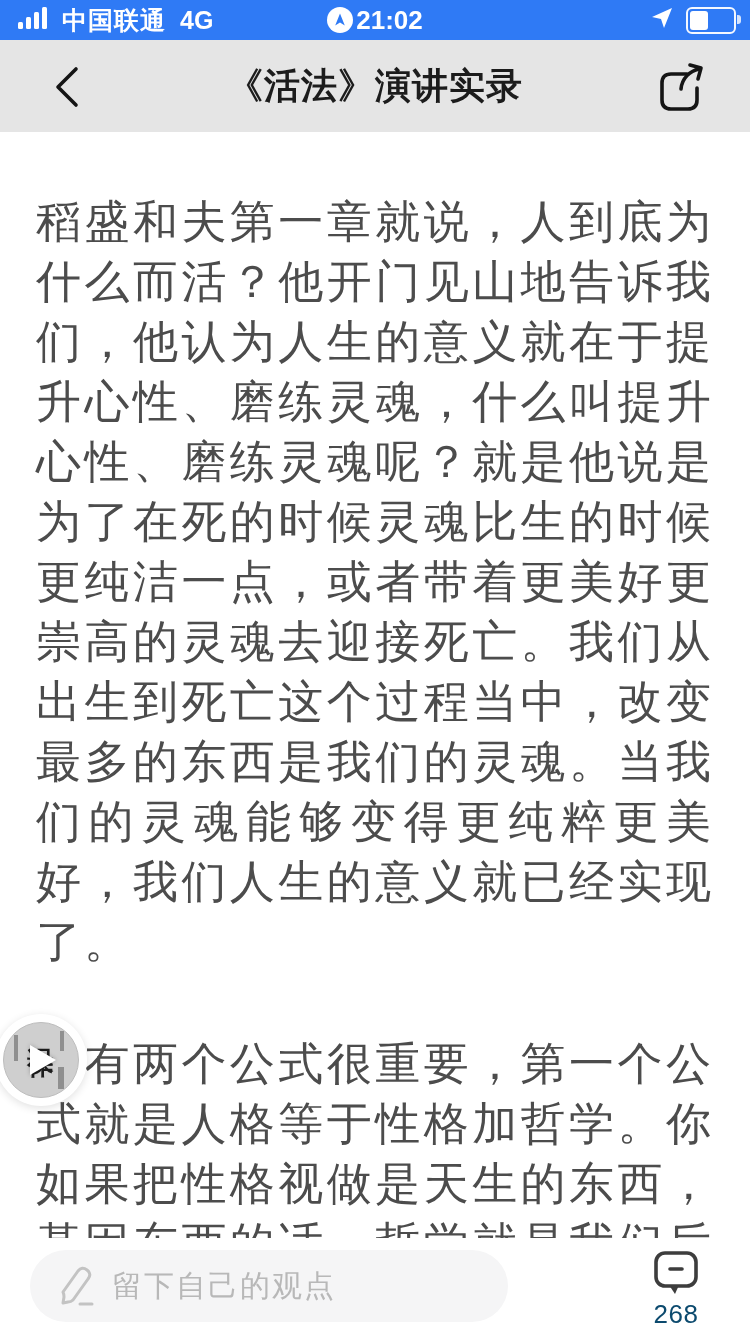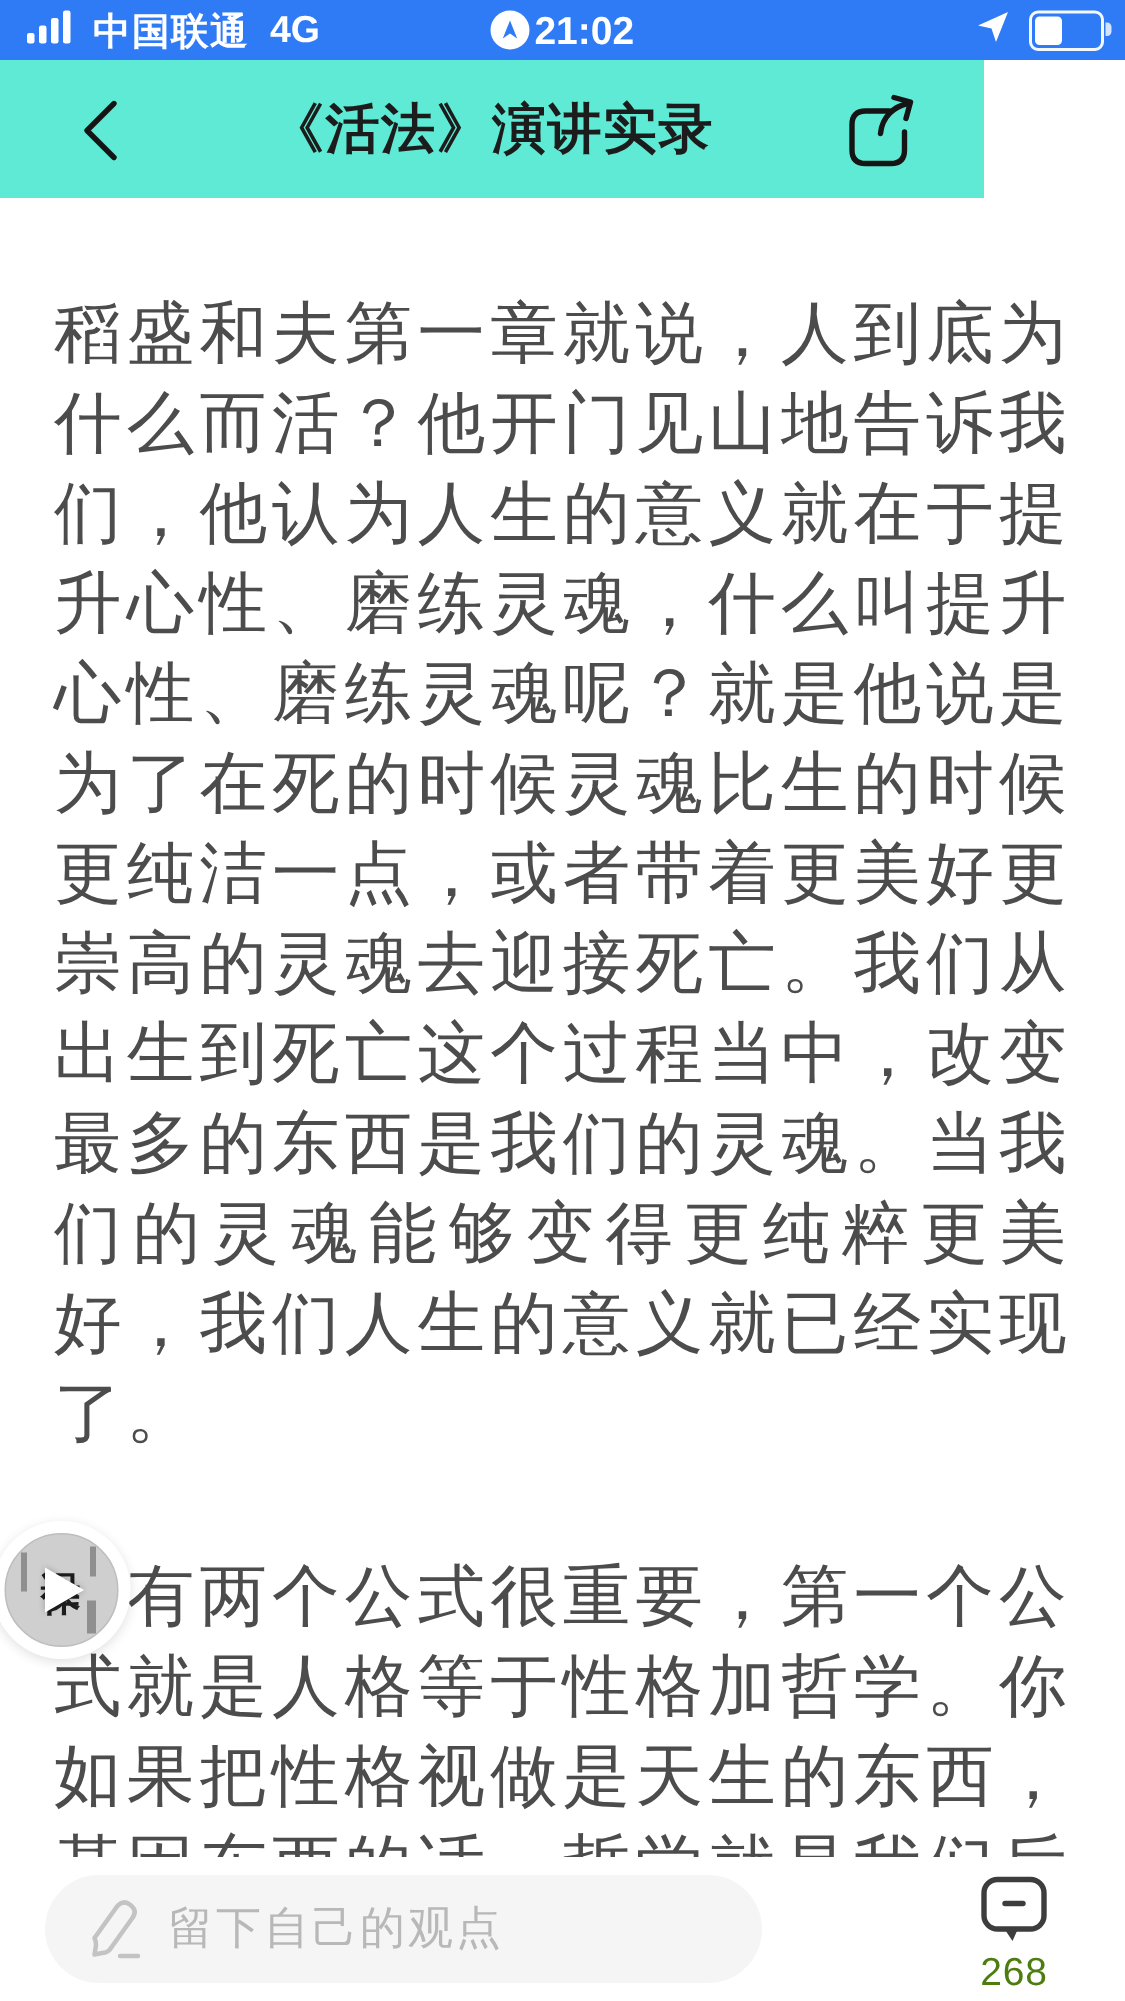--- a/index.html
+++ b/index.html
@@ -18,21 +18,21 @@
   .sb-network{font-size:25px;font-weight:700;margin-left:4px;}
   .sb-center{position:absolute;left:0;right:0;display:flex;justify-content:center;align-items:center;gap:3px;pointer-events:none;}
   .sb-time{font-size:26px;font-weight:600;}
   .nav-dot{width:26px;height:26px;border-radius:50%;background:#ffffff;display:flex;align-items:center;justify-content:center;}
   .sb-right{position:absolute;right:14px;display:flex;align-items:center;gap:12px;}
   .battery{position:relative;width:46px;height:23px;border:2px solid rgba(255,255,255,.95);border-radius:6px;}
   .battery .level{position:absolute;left:2px;top:2px;bottom:2px;width:40%;background:#ffffff;border-radius:3px;}
   .battery .nub{position:absolute;right:-7px;top:6px;width:4px;height:9px;background:rgba(255,255,255,.8);border-radius:0 3px 3px 0;}
   
   .navbar{
-    position:absolute;top:40px;left:0;width:656px;height:92px;background:#5eead4;
+    position:absolute;top:40px;left:0;width:750px;height:92px;background:#e5e5e5;
     display:flex;align-items:center;justify-content:center;
   }
   .nav-title{font-size:36px;font-weight:600;color:#1c1c1c;letter-spacing:1px;}
   .nav-back{position:absolute;left:44px;top:22px;width:46px;height:50px;display:flex;align-items:center;justify-content:center;cursor:pointer;}
   .nav-share{position:absolute;right:40px;top:20px;width:56px;height:54px;display:flex;align-items:center;justify-content:center;cursor:pointer;}
   
   .article{position:absolute;top:132px;left:0;width:750px;}
   .article p{
     margin:0 36px;font-size:45px;line-height:60px;color:#4c4c4c;
     text-align:justify;text-justify:inter-character;letter-spacing:3px;
@@ -76,21 +76,21 @@
     border:none;outline:none;background:transparent;flex:1;height:100%;
     font-size:30px;color:#4c4c4c;letter-spacing:2px;margin-left:14px;
     font-family:"Liberation Sans","DejaVu Sans",sans-serif;
   }
   .comment-input::placeholder{color:#b8b8b8;}
   .bb-action{
     display:flex;flex-direction:column;align-items:center;justify-content:center;
     width:96px;cursor:pointer;margin-top:6px;
   }
   .bb-comments{margin-left:14px;}
-  .bb-count{font-size:26px;color:#4d7c0f;margin-top:2px;letter-spacing:0.5px;text-align:right;}
+  .bb-count{font-size:26px;color:#0c4a6e;margin-top:2px;letter-spacing:0.5px;text-align:right;}
 </style>
 </head>
 <body>
 
 <div class="screen">
 
   <div class="status-bar">
     <div class="sb-left">
       <span>
         <svg width="34" height="24" viewBox="0 0 34 24">

